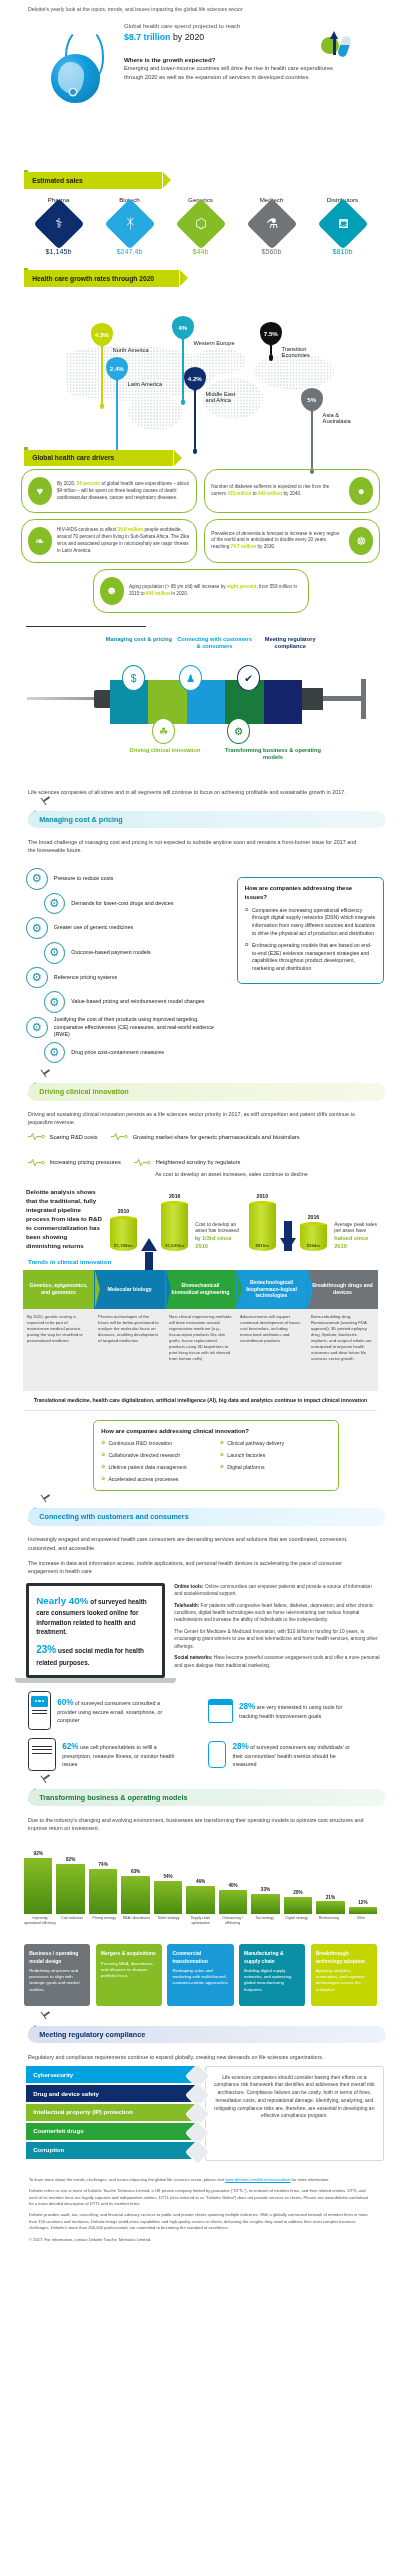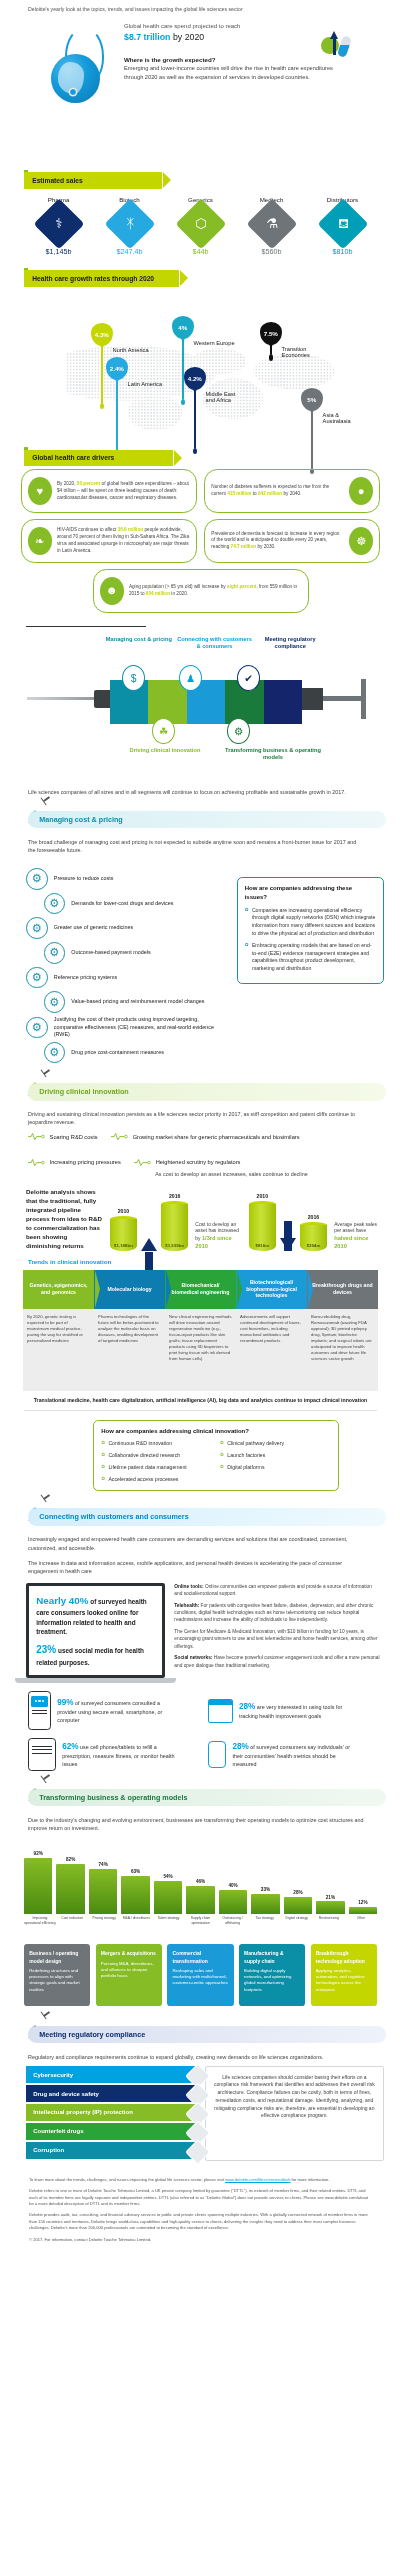--- a/index.html
+++ b/index.html
@@ -695,21 +695,21 @@
           <div style="display: flex; align-items: center; gap: 6.2px; flex: 1 1 0%;">
             <div class="phone">
               <div class="bubble">
                 <i></i>
                 <i></i>
                 <i></i>
               </div>
               <div class="line"></div>
               <div class="line"></div>
             </div>
-            <div class="stat-txt"><span class="b">99%</span><span> of surveyed consumers consulted a provider using secure email, smartphone, or computer</span></div>
+            <div class="stat-txt"><span class="b">60%</span><span> of surveyed consumers consulted a provider using secure email, smartphone, or computer</span></div>
           </div>
           <div style="display: flex; align-items: center; gap: 6.2px; flex: 1 1 0%;">
             <div class="cal">
               <div class="bar"></div>
             </div>
             <div class="stat-txt"><span class="b">28%</span><span> are very interested in using tools for tracking health improvement goals</span></div>
           </div>
         </div>
         <div class="stat-row">
           <div style="display: flex; align-items: center; gap: 6.2px; flex: 1 1 0%;">

